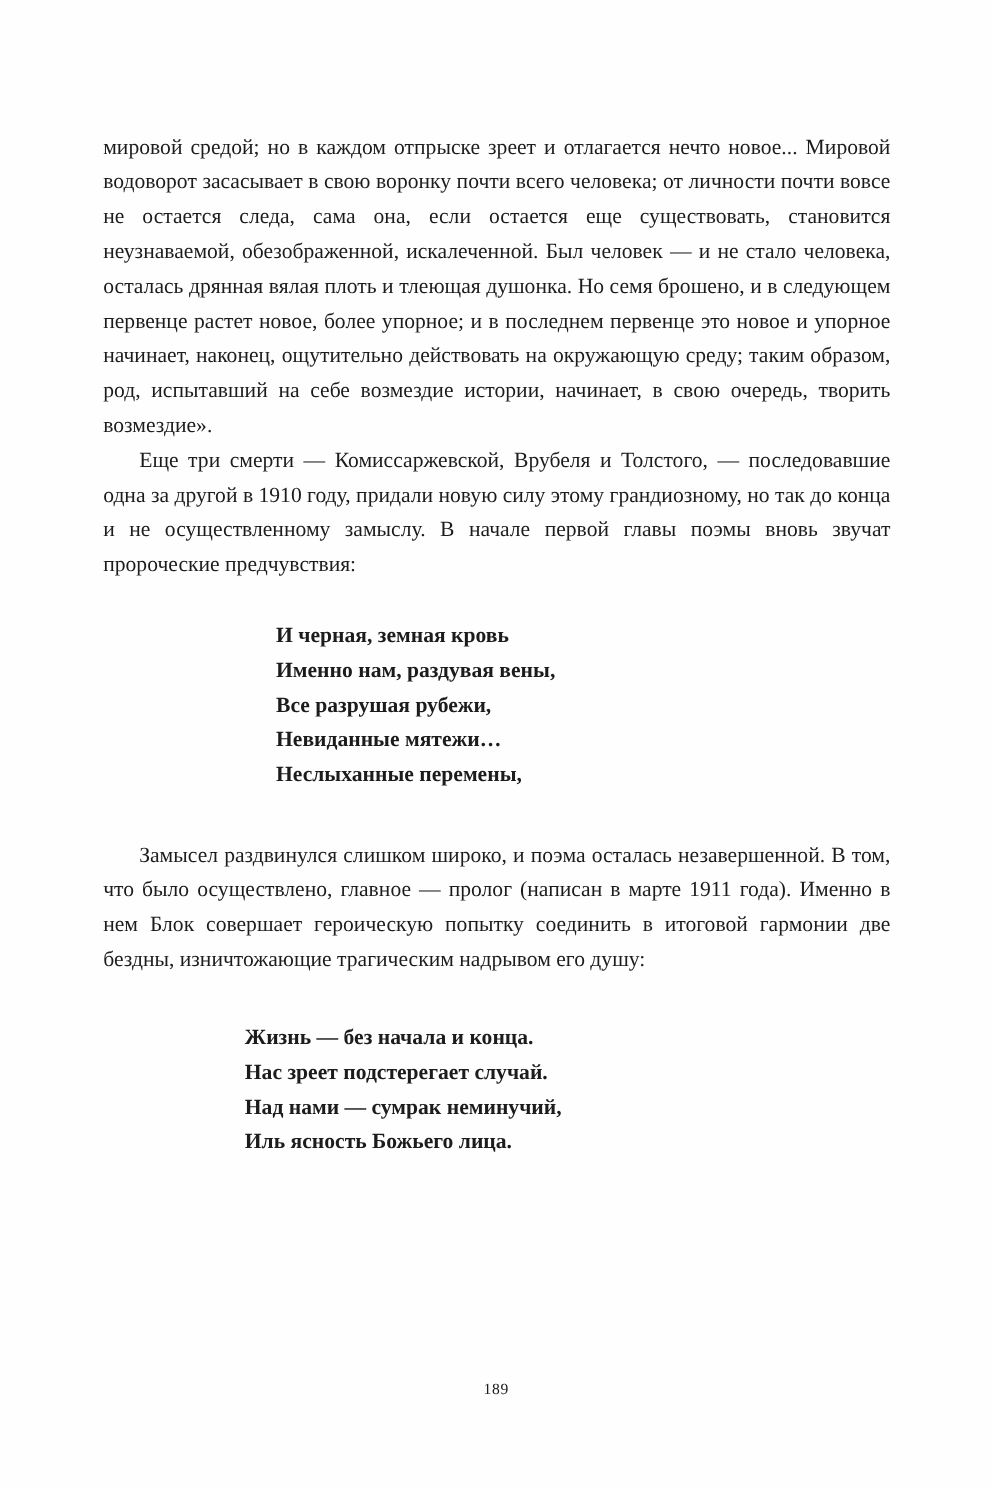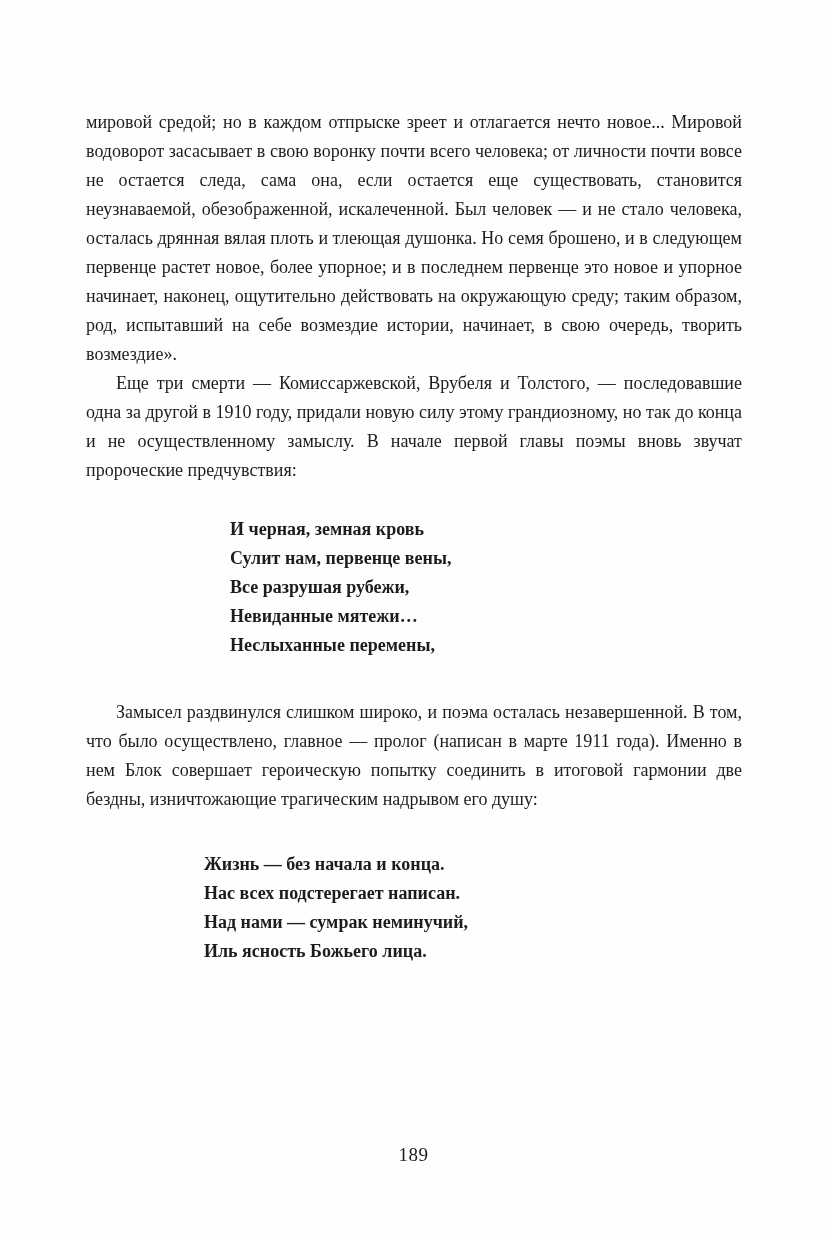--- a/index.html
+++ b/index.html
@@ -45,48 +45,48 @@
     white-space: nowrap;
     line-height: 29px;
     font-weight: bold;
   }
   .page-number {
     position: absolute;
     left: 0;
     right: 0;
     bottom: 74px;
     text-align: center;
-    font-size: 19px;
+    font-size: 13px;
     letter-spacing: 0.5px;
     color: #1c1c1c;
   }
 </style>
 </head>
 <body>
 
 <div class="page">
   <div class="body-text">
 
     <p class="para">мировой средой; но в каждом отпрыске зреет и отлагается нечто новое... Мировой водоворот засасывает в свою воронку почти всего человека; от личности почти вовсе не остается следа, сама она, если остается еще существовать, становится неузнаваемой, обезображенной, искалеченной. Был человек — и не стало человека, осталась дрянная вялая плоть и тлеющая душонка. Но семя брошено, и в следующем первенце растет новое, более упорное; и в последнем первенце это новое и упорное начинает, наконец, ощутительно действовать на окружающую среду; таким образом, род, испытавший на себе возмездие истории, начинает, в свою очередь, творить возмездие».</p>
 
     <p class="para indented">Еще три смерти — Комиссаржевской, Врубеля и Толстого, — последовавшие одна за другой в 1910 году, придали новую силу этому грандиозному, но так до конца и не осуществленному замыслу. В начале первой главы поэмы вновь звучат пророческие предчувствия:</p>
 
     <div class="verse v1">
       <div class="verse-line">И черная, земная кровь</div>
-      <div class="verse-line">Сулит нам, первенце вены,</div>
+      <div class="verse-line">Именно нам, раздувая вены,</div>
       <div class="verse-line">Все разрушая рубежи,</div>
       <div class="verse-line">Невиданные мятежи…</div>
       <div class="verse-line">Неслыханные перемены,</div>
     </div>
 
     <p class="para indented">Замысел раздвинулся слишком широко, и поэма осталась незавершенной. В том, что было осуществлено, главное — пролог (написан в марте 1911 года). Именно в нем Блок совершает героическую попытку соединить в итоговой гармонии две бездны, изничтожающие трагическим надрывом его душу:</p>
 
     <div class="verse v2">
       <div class="verse-line">Жизнь — без начала и конца.</div>
-      <div class="verse-line">Нас всех подстерегает написан.</div>
+      <div class="verse-line">Нас зреет подстерегает случай.</div>
       <div class="verse-line">Над нами — сумрак неминучий,</div>
       <div class="verse-line">Иль ясность Божьего лица.</div>
     </div>
 
   </div>
 
   <div class="page-number">189</div>
 </div>
 
 </body></html>

